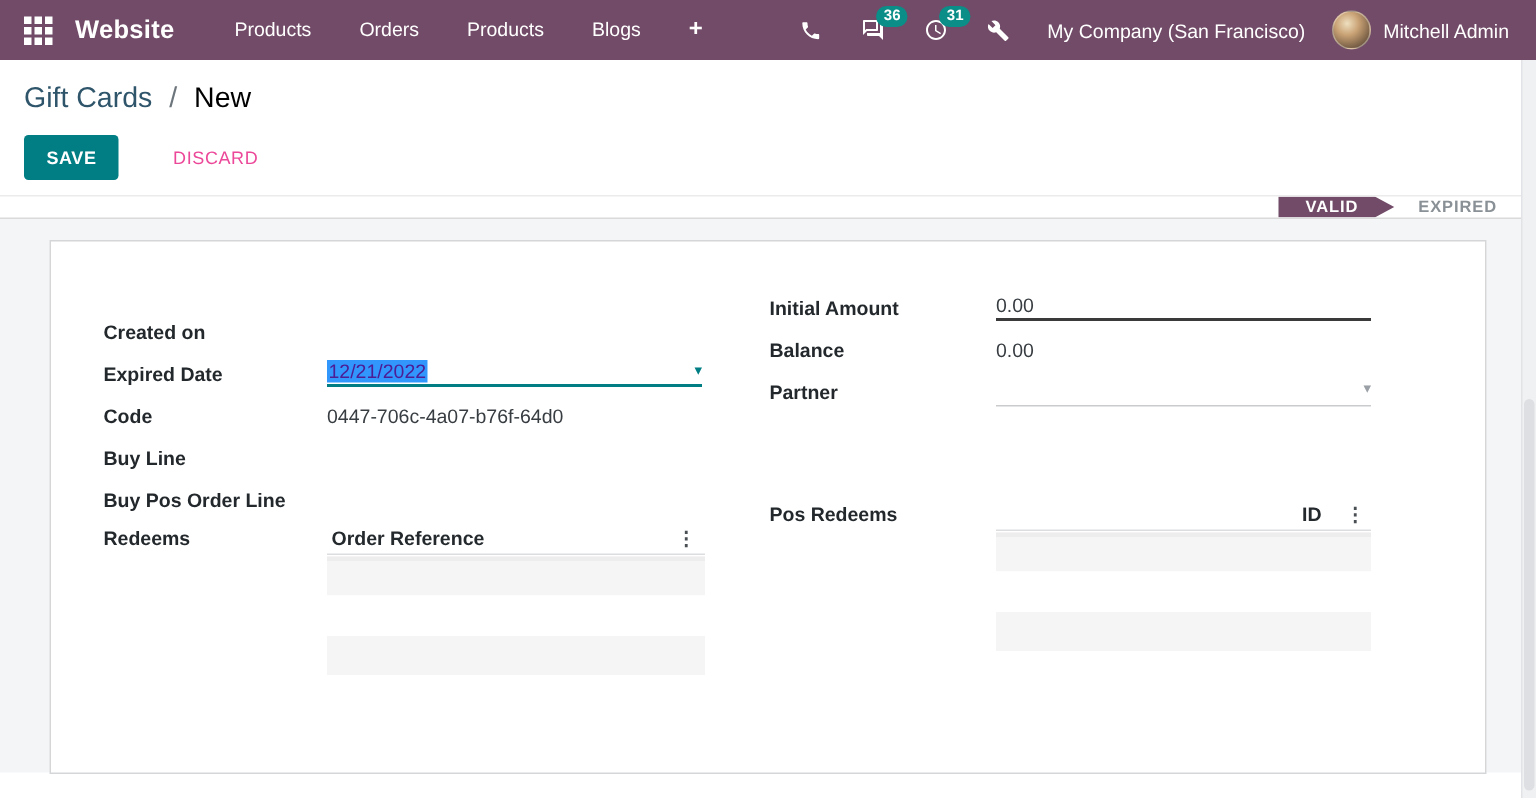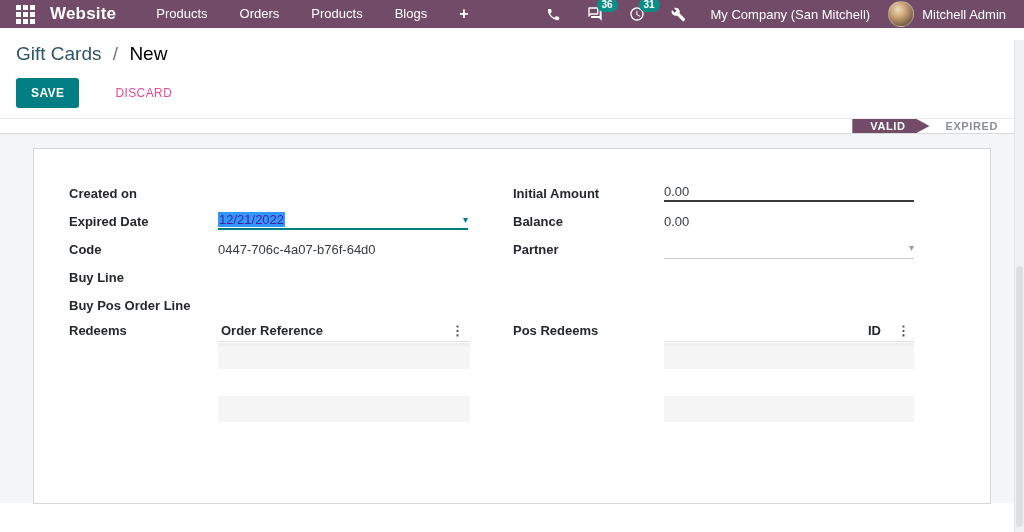--- a/index.html
+++ b/index.html
@@ -1,20 +1,20 @@
 <!DOCTYPE html>
 <html><head>
 <meta charset="utf-8">
 <style>
   * { box-sizing: border-box; margin: 0; padding: 0; }
   html,body { width:1024px; height:532px; overflow:hidden;
     font-family:"Liberation Sans", sans-serif; background:#fff; }
 
   
-  .navbar { height:28px; background:#714B67; display:flex; align-items:center;
+  .navbar { height:40px; background:#714B67; display:flex; align-items:center;
     color:#fff; padding:0 14px; position:relative; }
   .apps-grid { display:grid; grid-template-columns:repeat(3,5px); grid-gap:2px;
     margin:0 0 0 2px; cursor:pointer; }
   .apps-grid i { width:5px; height:5px; background:#fff; display:block; }
   .brand { font-size:17px; font-weight:700; margin:0 24px 0 15px; letter-spacing:.2px; }
   .nav-item { font-size:13px; padding:0 16px; line-height:40px; cursor:pointer; }
   .nav-plus { font-size:16px; font-weight:700; padding:0 16px; cursor:pointer; }
   .nav-spacer { flex:1; }
   .icon-btn { position:relative; margin:0 13px; display:flex; align-items:center; cursor:pointer; }
   .icon-btn svg { display:block; }
@@ -48,21 +48,21 @@
     clip-path:polygon(0 0, calc(100% - 13px) 0, 100% 50%, calc(100% - 13px) 100%, 0 100%);
     cursor:pointer; }
   .status-inactive { color:#8a9196; font-size:11px; font-weight:700; letter-spacing:.6px;
     display:flex; align-items:center; padding:0 14px 0 16px; cursor:pointer; }
 
   
   .content { background:#f4f5f7; height:369px; position:relative; }
   .sheet { position:absolute; left:33px; top:14px; width:958px; height:356px;
     background:#fff; border:1px solid #d5d6d8; padding:30px 0 0 35px; }
   .form-grid { display:flex; }
-  .col-left { width:444px; }
+  .col-left { width:444px;margin-top:16px; }
   .col-right { width:404px; }
   .field-row { display:flex; align-items:center; height:28px; }
   .field-row.tall { align-items:flex-start; height:auto; }
   .flabel { font-size:13px; font-weight:700; color:#23282c; }
   .col-left .flabel { width:149px; }
   .col-right .flabel { width:151px; }
   .field-row.tall .flabel { line-height:23px; }
   .fvalue { width:250px; font-size:13px; color:#383d42; }
   .fvalue.input-focused { border-bottom:2px solid #017e84; display:flex;
     justify-content:space-between; align-items:center; padding-bottom:1px; }
@@ -136,21 +136,21 @@
       </svg>
     <span class="badge">31</span>
   </span>
 
   <span class="icon-btn">
     <svg viewBox="0 0 24 24" width="15" height="15" fill="#fff">
         <path d="M22.7 19l-9.1-9.1c.9-2.3.4-5-1.5-6.9-2-2-5-2.4-7.4-1.3L9 6 6 9 1.6 4.7C.4 7.1.9 10.1 2.9 12.1c1.9 1.9 4.6 2.4 6.9 1.5l9.1 9.1c.4.4 1 .4 1.4 0l2.3-2.3c.5-.4.5-1.1.1-1.4z"></path>
       </svg>
   </span>
 
-  <span class="company">My Company (San Mitchell)</span>
+  <span class="company">My Company (San Francisco)</span>
   <span class="avatar"></span>
   <span class="username">Mitchell Admin</span>
 </div>
 
 <div class="control-panel">
   <div class="breadcrumb">
     <span class="parent">Gift Cards</span>
     <span class="sep">/</span>
     <span class="current">New</span>
   </div>

